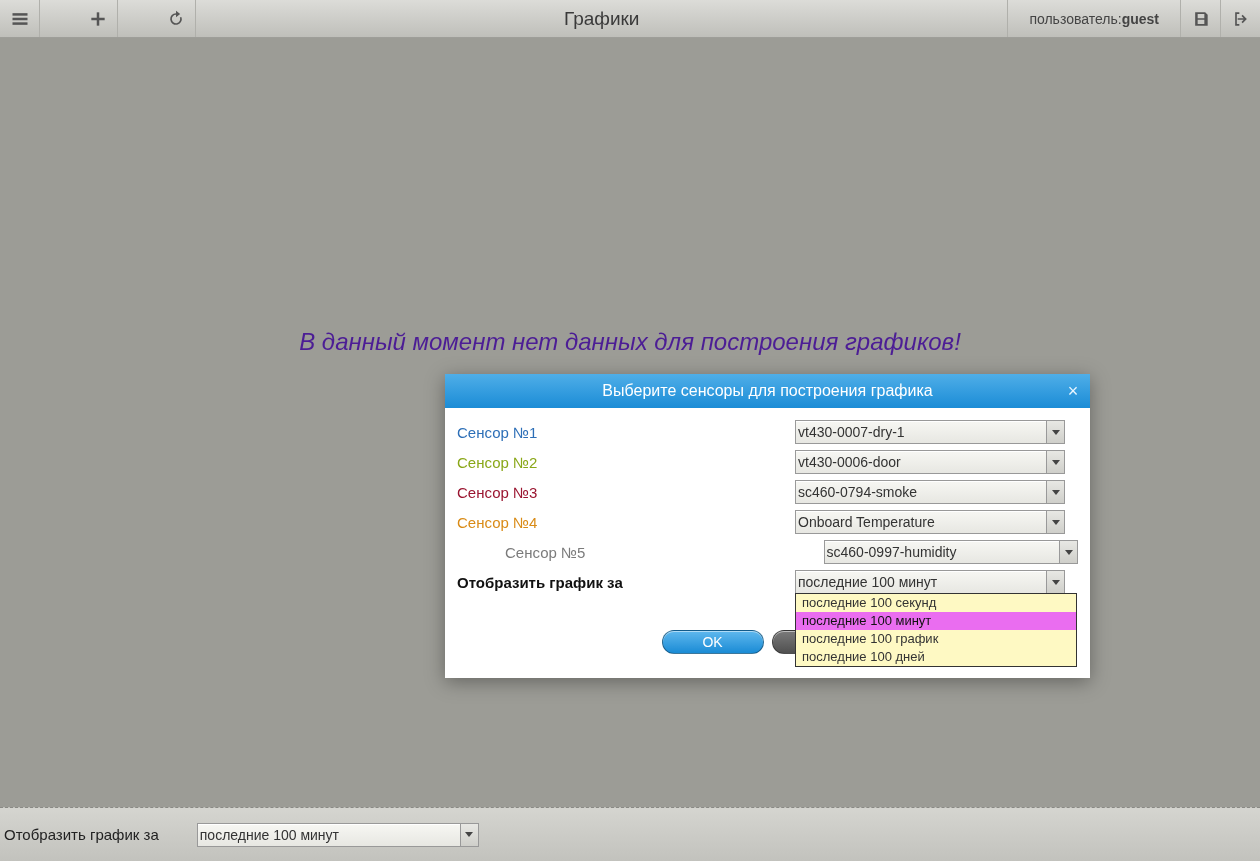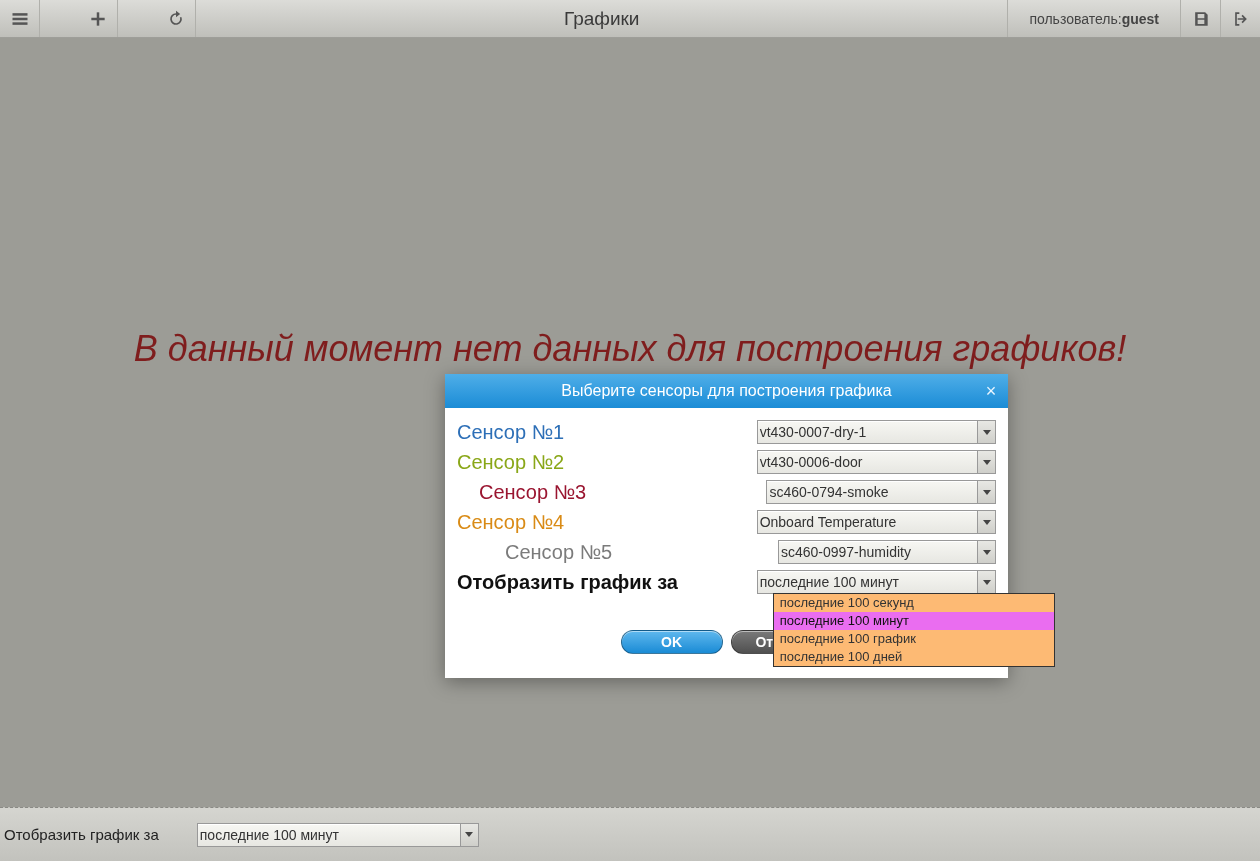--- a/index.html
+++ b/index.html
@@ -54,23 +54,23 @@
     top: 38px;
     left: 0; right: 0;
     bottom: 54px;
     background: #9c9c96;
     display: flex;
     align-items: flex-start;
     justify-content: center;
   }
   .no-data {
     margin-top: 290px;
-    font-size: 36px;
+    font-size: 24px;
     font-style: italic;
-    color: #7f1d1d;
+    color: #4c1d95;
   }
 
   
   .bottom {
     position: absolute;
     left: 0; right: 0; bottom: 0;
     height: 54px;
     background: linear-gradient(#d5d5d0, #c2c2bd);
     border-top: 1px dashed #8a8a85;
     display: flex;
@@ -107,21 +107,21 @@
     border-left: 4px solid transparent;
     border-right: 4px solid transparent;
     border-top: 5px solid #444;
   }
 
   
   .dialog {
     position: absolute;
     left: 445px;
     top: 374px;
-    width: 563px;
+    width: 645px;
     background: #fff;
     box-shadow: 0 4px 18px rgba(0,0,0,.35);
     font-size: 14px;
   }
   .dialog-header {
     height: 34px;
     background: linear-gradient(#4faee8, #1b8cd6);
     color: #fff;
     display: flex;
     align-items: center;
@@ -144,41 +144,41 @@
     padding: 12px 12px 8px 12px;
   }
   .form-row {
     display: flex;
     align-items: center;
     margin-bottom: 6px;
     height: 24px;
   }
   .form-label {
     width: 338px;
-    font-size: 20px;
+    font-size: 15px;
   }
   .c1 { color: #2d6fb7; }
   .c2 { color: #8aa718; }
-  .c3 { color: #9a1530; margin-left: 22px; }
+  .c3 { color: #9a1530; }
   .c4 { color: #d98b16; }
   .c5 { color: #7b7b7b; margin-left: 48px; }
   .c6 { color: #111; font-weight: bold; }
   .form-select {
     width: 270px;
     height: 24px;
     position: relative;
   }
   .form-select .select-like { width: 100%; height: 100%; }
   .dropdown {
     position: absolute;
     top: 23px;
-    left: 16px;
+    left: 0;
     width: 282px;
     border: 1px solid #333;
-    background: #fdba74;
+    background: #fef9c3;
     z-index: 10;
   }
   .dropdown .opt {
     height: 18px;
     line-height: 18px;
     padding-left: 6px;
     font-size: 13px;
     color: #333;
     cursor: pointer;
   }
@@ -197,21 +197,20 @@
     height: 24px;
     border-radius: 12px;
     display: flex;
     align-items: center;
     justify-content: center;
     color: #fff;
     font-size: 14px;
     cursor: pointer;
     border: 1px solid rgba(0,0,0,.35);
     box-shadow: inset 0 1px 0 rgba(255,255,255,.5);
-    font-weight: bold;
   }
   .pill-ok { background: linear-gradient(#5fb8ee, #1a8bd5); }
   .pill-cancel { background: linear-gradient(#7a7a7a, #505050); }
 </style>
 </head>
 <body>
 
 <div class="toolbar">
   <div class="btn">
     <svg viewBox="0 0 24 24">

